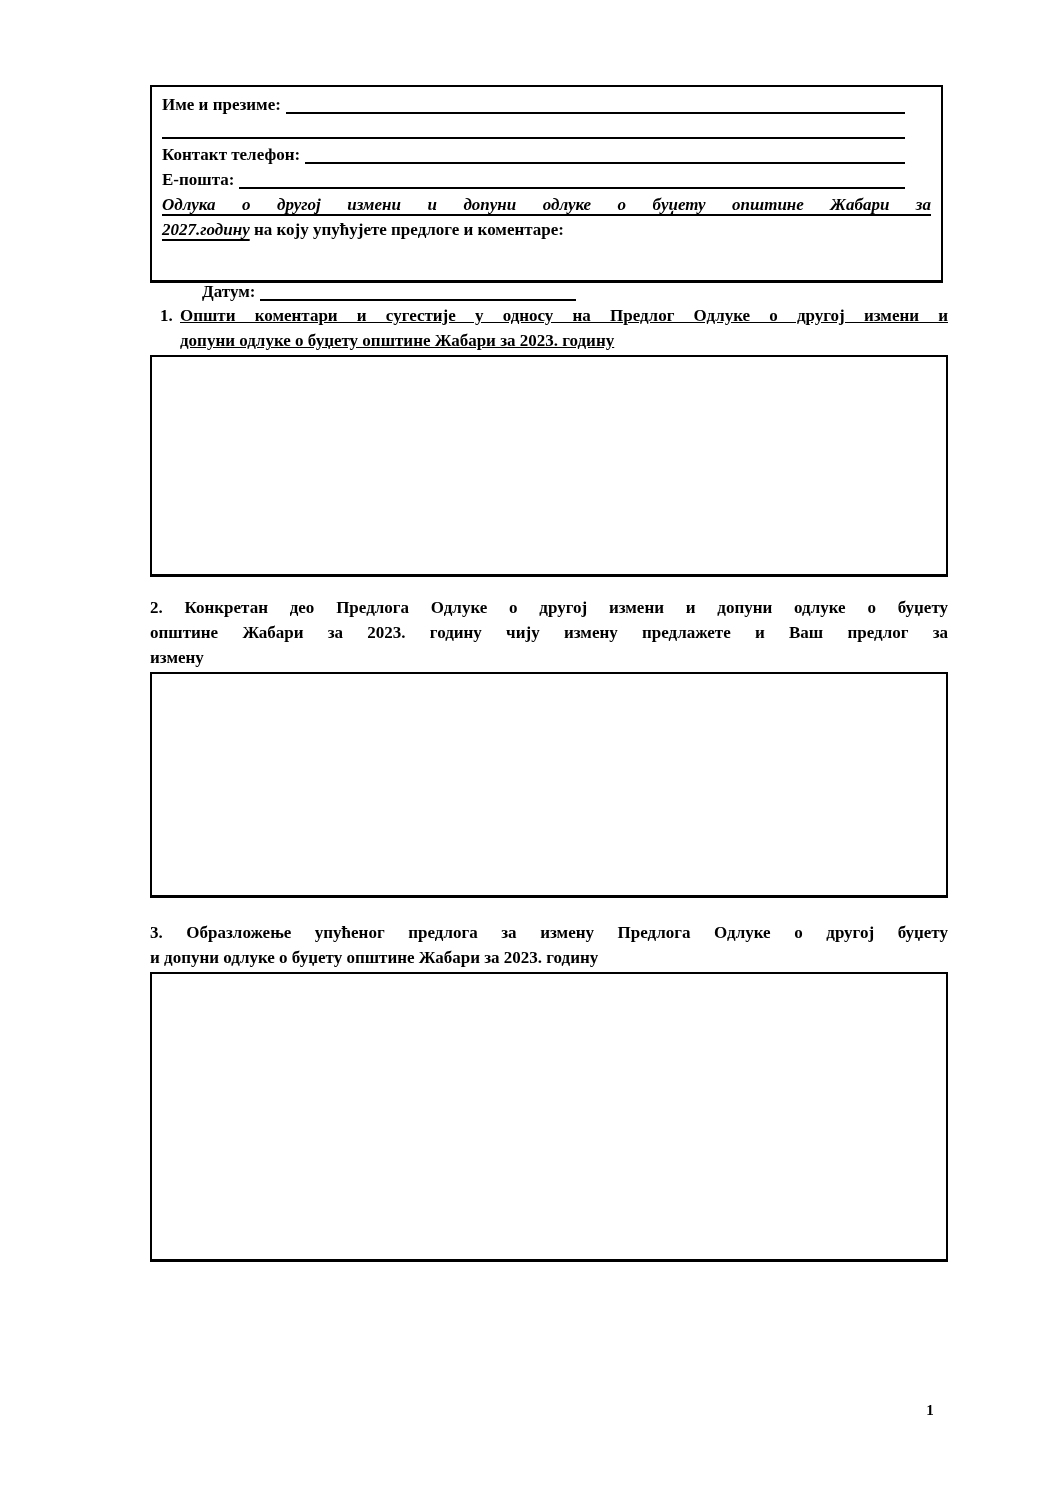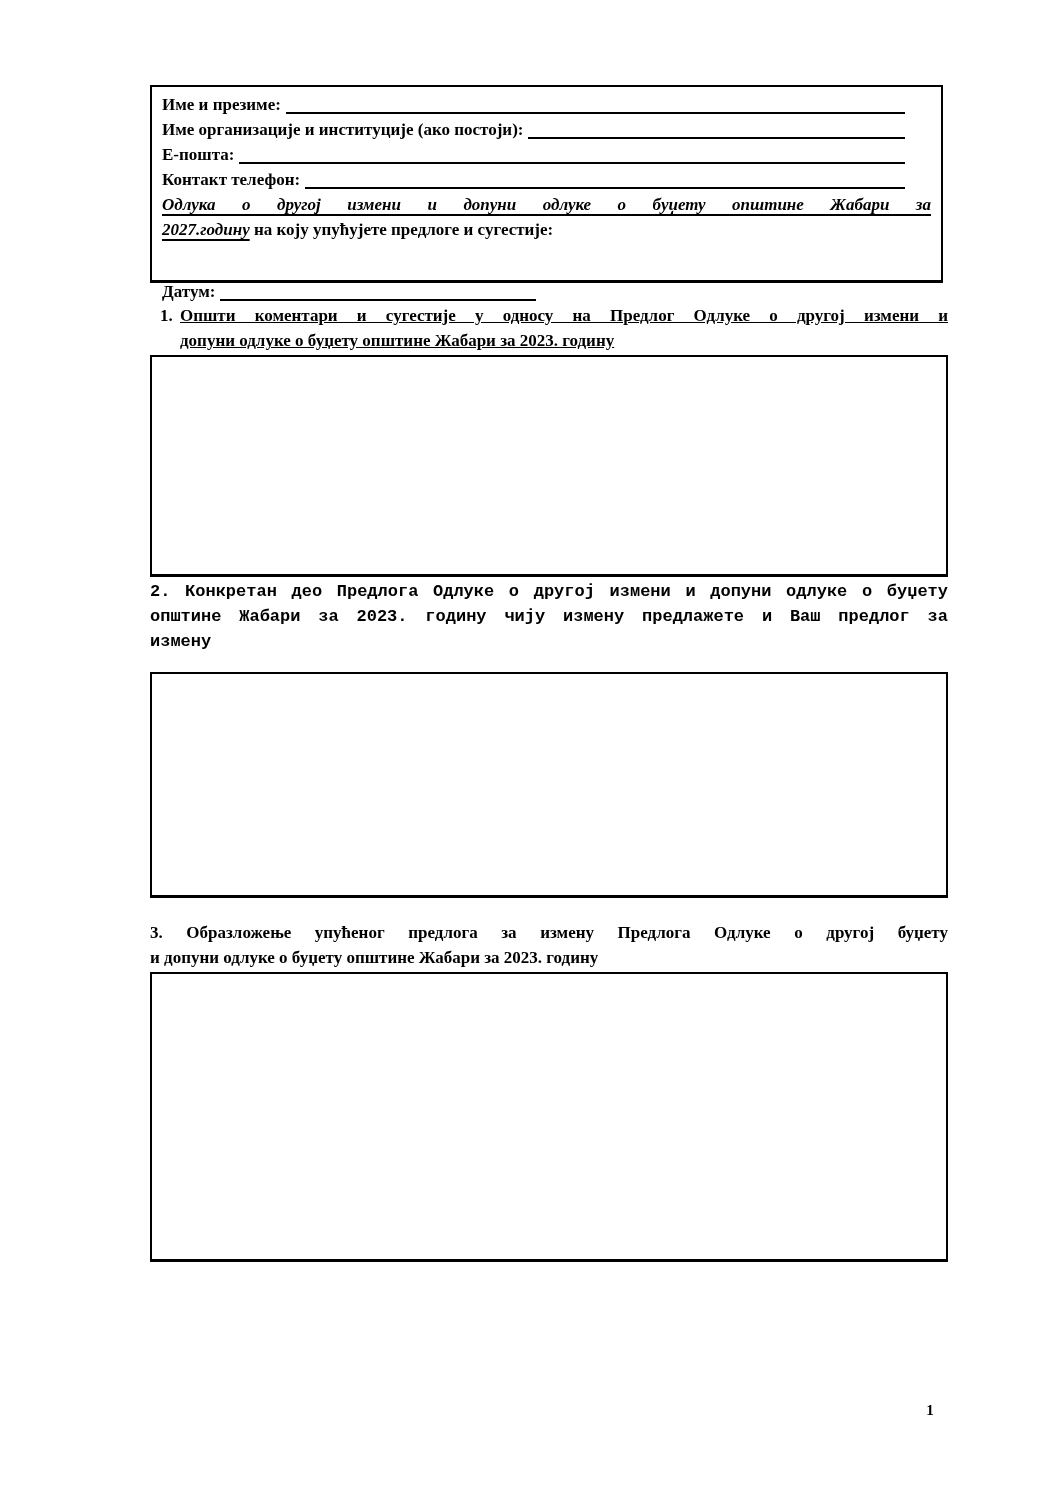--- a/index.html
+++ b/index.html
@@ -35,21 +35,21 @@
     height: 20px;
   }
   .fline.date { flex: 0 0 316px; margin-right: 0; }
   .title-line1 { text-align: justify; text-align-last: justify; }
   .ital { font-style: italic; }
   .und {
     text-decoration: underline;
     text-decoration-thickness: 2px;
     text-underline-offset: 4px;
   }
-  .daterow { margin-top: 37px; }
+  .daterow { margin-top: 37px; margin-left: 40px; }
   .heading { position: absolute; left: 150px; width: 798px; }
   .h-line { text-align: justify; text-align-last: justify; }
   .h-line.last { text-align-last: left; }
   .sec1 { display: flex; }
   .sec1 .h-num { flex: 0 0 30px; padding-left: 10px; }
   .sec1 .h-lines { flex: 1; text-decoration: underline; }
   .cbox {
     position: absolute;
     left: 150px;
     width: 798px;
@@ -69,54 +69,53 @@
 <body>
 
 <div class="page">
 
   <div class="topbox">
     <div class="frow">
       <span class="flabel">Име и презиме:</span>
       <div class="fline"></div>
     </div>
     <div class="frow">
-      <span class="flabel">Име организације и институције (ако постоји):</span>
+      <div class="fline"></div>
+    </div>
+    <div class="frow">
+      <span class="flabel">Контакт телефон:</span>
       <div class="fline"></div>
     </div>
     <div class="frow">
       <span class="flabel">Е-пошта:</span>
-      <div class="fline"></div>
-    </div>
-    <div class="frow">
-      <span class="flabel">Контакт телефон:</span>
       <div class="fline"></div>
     </div>
     <div class="title-line1">
       <span class="ital und">Одлука о другој измени и допуни одлуке о буџету општине Жабари за</span>
     </div>
     <div class="title-line2">
       <span class="ital und">2027.годину</span>
-      <span>на коју упућујете предлоге и сугестије:</span>
+      <span>на коју упућујете предлоге и коментаре:</span>
     </div>
     <div class="frow daterow">
       <span class="flabel">Датум:</span>
       <div class="fline date"></div>
     </div>
   </div>
 
   <div class="heading sec1" style="top:303px;">
     <span class="h-num">1.</span>
     <div class="h-lines">
       <div class="h-line">Општи коментари и сугестије у односу на Предлог Одлуке о другој измени и</div>
       <div class="h-line last">допуни одлуке о буџету општине Жабари за 2023. годину</div>
     </div>
   </div>
   <div class="cbox" style="top:355px; height:222px;"></div>
 
-  <div class="heading" style="top:579px;font-family:Liberation Mono, monospace;">
+  <div class="heading" style="top:595px;">
     <div class="h-line"><span>2.</span> <span>Конкретан део Предлога Одлуке о другој измени и допуни одлуке о буџету</span></div>
     <div class="h-line">општине Жабари за 2023. годину  чију измену предлажете и Ваш предлог за</div>
     <div class="h-line last">измену</div>
   </div>
   <div class="cbox" style="top:672px; height:226px;"></div>
 
   <div class="heading" style="top:920px;">
     <div class="h-line"><span>3.</span> <span>Образложење упућеног предлога за измену Предлога Одлуке о другој буџету</span></div>
     <div class="h-line last">и допуни одлуке о буџету општине Жабари за 2023. годину</div>
   </div>

